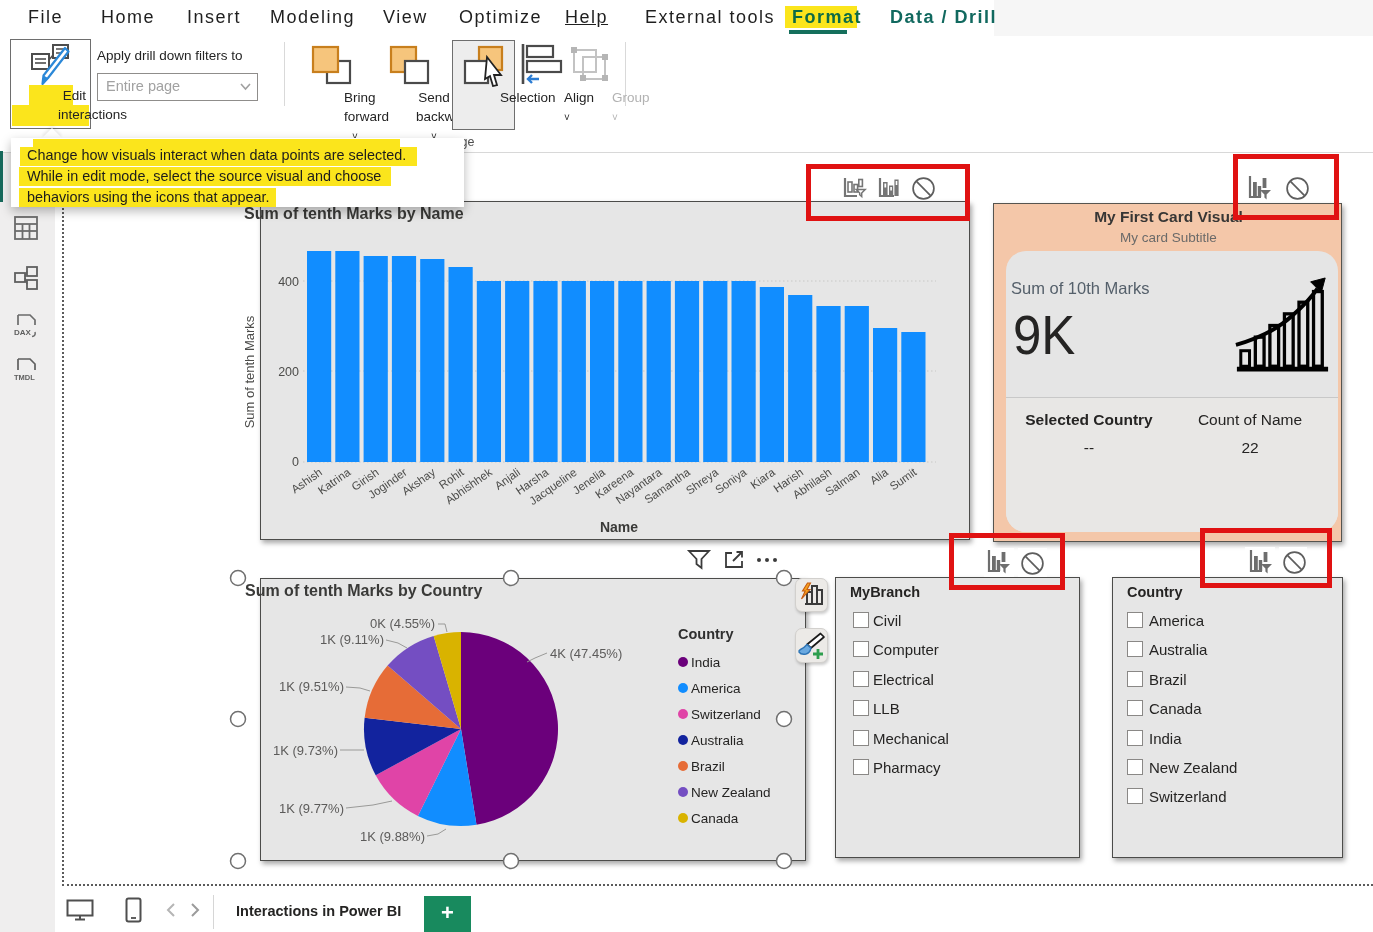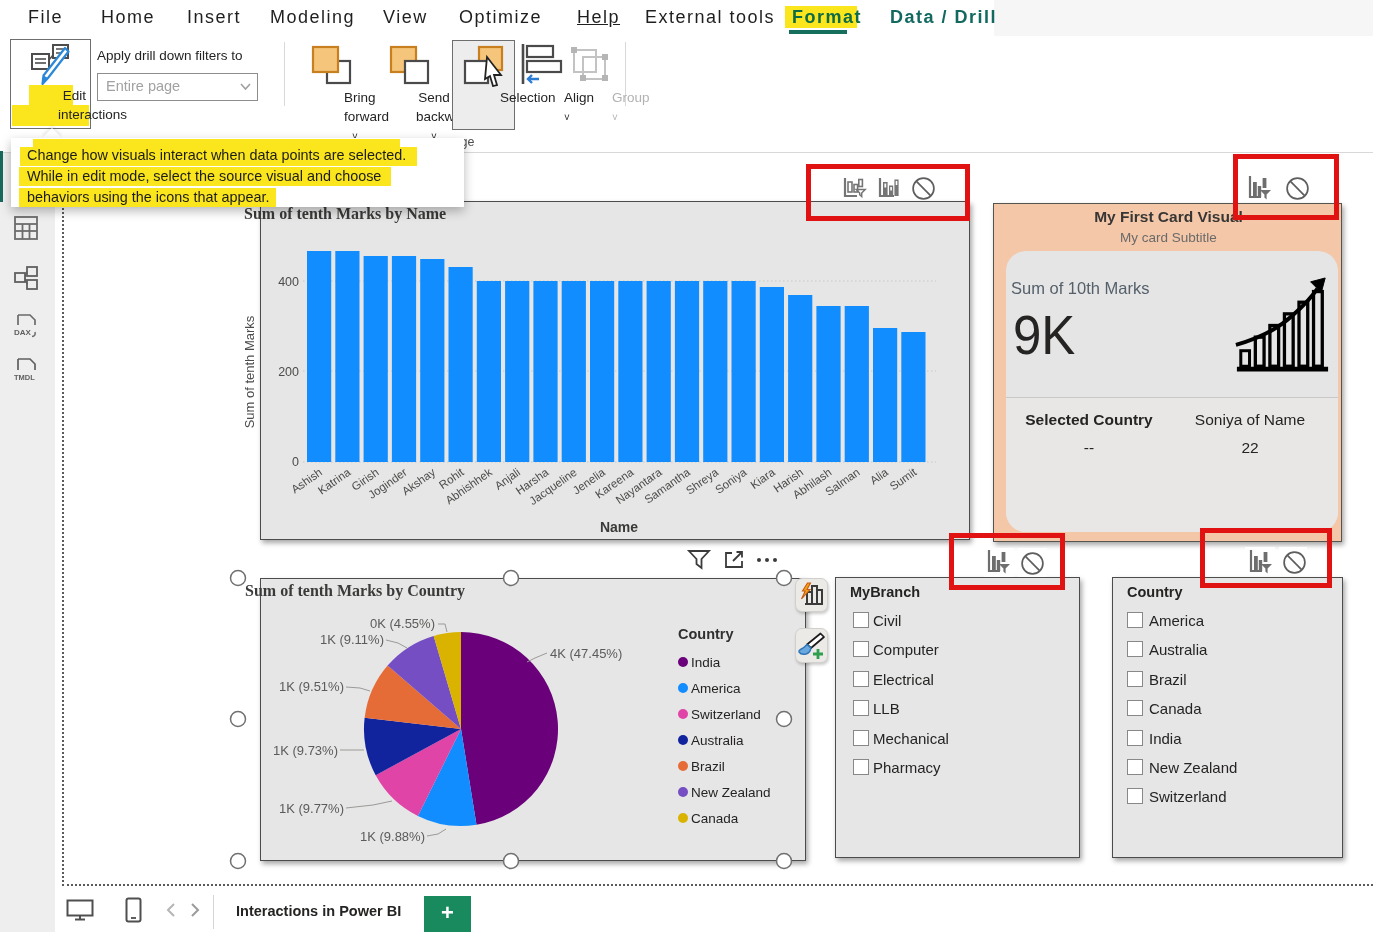--- a/index.html
+++ b/index.html
@@ -21,21 +21,21 @@
 
   
   #sidebar { position:absolute; left:0; top:153px; width:55px; height:779px; background:#efeeee; }
 
   
   #canvas { position:absolute; left:62px; top:153px; width:1311px; height:733px;
     border-left:2px dotted #5b5b5b; border-bottom:2px dotted #5b5b5b; background:#fff; }
 
   .visual { position:absolute; background:#e6e6e6; border:1px solid #4c4c4a;
      box-shadow:2px 3px 5px rgba(0,0,0,0.35);margin-left:22px; }
-  .vtitle { position:absolute; font-size:16px; font-weight:bold; color:#3a3a38; white-space:nowrap;font-family:Liberation Serif, serif; }
+  .vtitle { position:absolute; font-size:16px; font-weight:bold; color:#3a3a38; white-space:nowrap; }
   .cbox { position:absolute; width:16px; height:16px; border:1px solid #8a8886; background:#fff; }
   .ctext { position:absolute; font-size:15px; color:#252423; }
 
   
   .redbox { position:absolute; border:5px solid #e01212; }
 
   
   #tooltip { position:absolute; left:11px; top:138px; width:453px; height:69px; background:#fff;
      box-shadow:0 4px 10px rgba(0,0,0,0.28); }
   .tipline { position:absolute; font-size:14.4px; color:#1c1c1c; white-space:nowrap; }
@@ -49,21 +49,21 @@
 <div id="stage">
 
   <div id="menubar">
     <div class="abs" style="left:994px; top:0; width:379px; height:36px; background:#f6f6f6;"></div>
     <span class="mitem" style="left:28px;">File</span>
     <span class="mitem" style="left:101px;">Home</span>
     <span class="mitem" style="left:187px;">Insert</span>
     <span class="mitem" style="left:270px;">Modeling</span>
     <span class="mitem" style="left:383px;">View</span>
     <span class="mitem" style="left:459px;">Optimize</span>
-    <span class="mitem" style="left:577px;text-decoration:underline;">Help</span>
+    <span class="mitem" style="left:565px;text-decoration:underline;">Help</span>
     <span class="mitem" style="left:645px;">External tools</span>
     <span class="yband" style="left:785px; top:6px; width:72px; height:22px;"></span>
     <span class="mitem" style="left:792px; color:#0d6b46; font-weight:bold;">Format</span>
     <div class="abs" style="left:789px; top:30px; width:58px; height:4px; background:#156f5c;"></div>
     <span class="mitem" style="left:890px; color:#11695f; font-weight:bold;">Data / Drill</span>
   </div>
 
   <div id="ribbon"></div>
 
   <div class="abs" style="left:10px; top:39px; width:81px; height:90px; border:1px solid #6e6e6e; background:#fff;"></div>
@@ -241,21 +241,21 @@
           <rect x="37" y="50" width="9" height="42" stroke-width="3.4"></rect>
           <rect x="52" y="38" width="9" height="54" stroke-width="3.4"></rect>
           <rect x="67" y="26" width="9" height="66" stroke-width="3.4"></rect>
           <rect x="82" y="15" width="9" height="77" stroke-width="3.4"></rect>
           <path d="M2 70 Q38 60 60 40 Q78 24 86 12" stroke-width="4"></path>
           <path d="M94 1 L79 5 L90 16 Z" stroke-width="1" fill="#000"></path>
         </g>
       </svg>
       <div class="abs" style="left:0px; top:160px; width:166px; text-align:center; font-size:15.5px; font-weight:bold; color:#252423;">Selected Country</div>
       <div class="abs" style="left:0px; top:188px; width:166px; text-align:center; font-size:15.5px; color:#252423;">--</div>
-      <div class="abs" style="left:161px; top:160px; width:166px; text-align:center; font-size:15.5px; color:#252423;">Soniya of Name</div>
+      <div class="abs" style="left:161px; top:160px; width:166px; text-align:center; font-size:15.5px; color:#252423;">Count of Name</div>
       <div class="abs" style="left:161px; top:188px; width:166px; text-align:center; font-size:15.5px; color:#252423;">22</div>
     </div>
   </div>
 
   <div class="visual" id="pievis" style="left:238px; top:578px; width:546px; height:283px;"></div>
   <div class="vtitle" style="left:245px; top:582px;">Sum of tenth Marks by Country</div>
   <svg class="abs" style="left:238px; top:578px;" width="546" height="283" viewBox="0 0 546 283">
     <path d="M223.0 151.0 L223.00 54.00 A97.0 97.0 0 0 1 238.48 246.76 Z" fill="#6B007B"></path>
       <path d="M223.0 151.0 L238.48 246.76 A97.0 97.0 0 0 1 179.89 237.89 Z" fill="#118DFF"></path>
       <path d="M223.0 151.0 L179.89 237.89 A97.0 97.0 0 0 1 137.71 197.20 Z" fill="#E044A7"></path>

